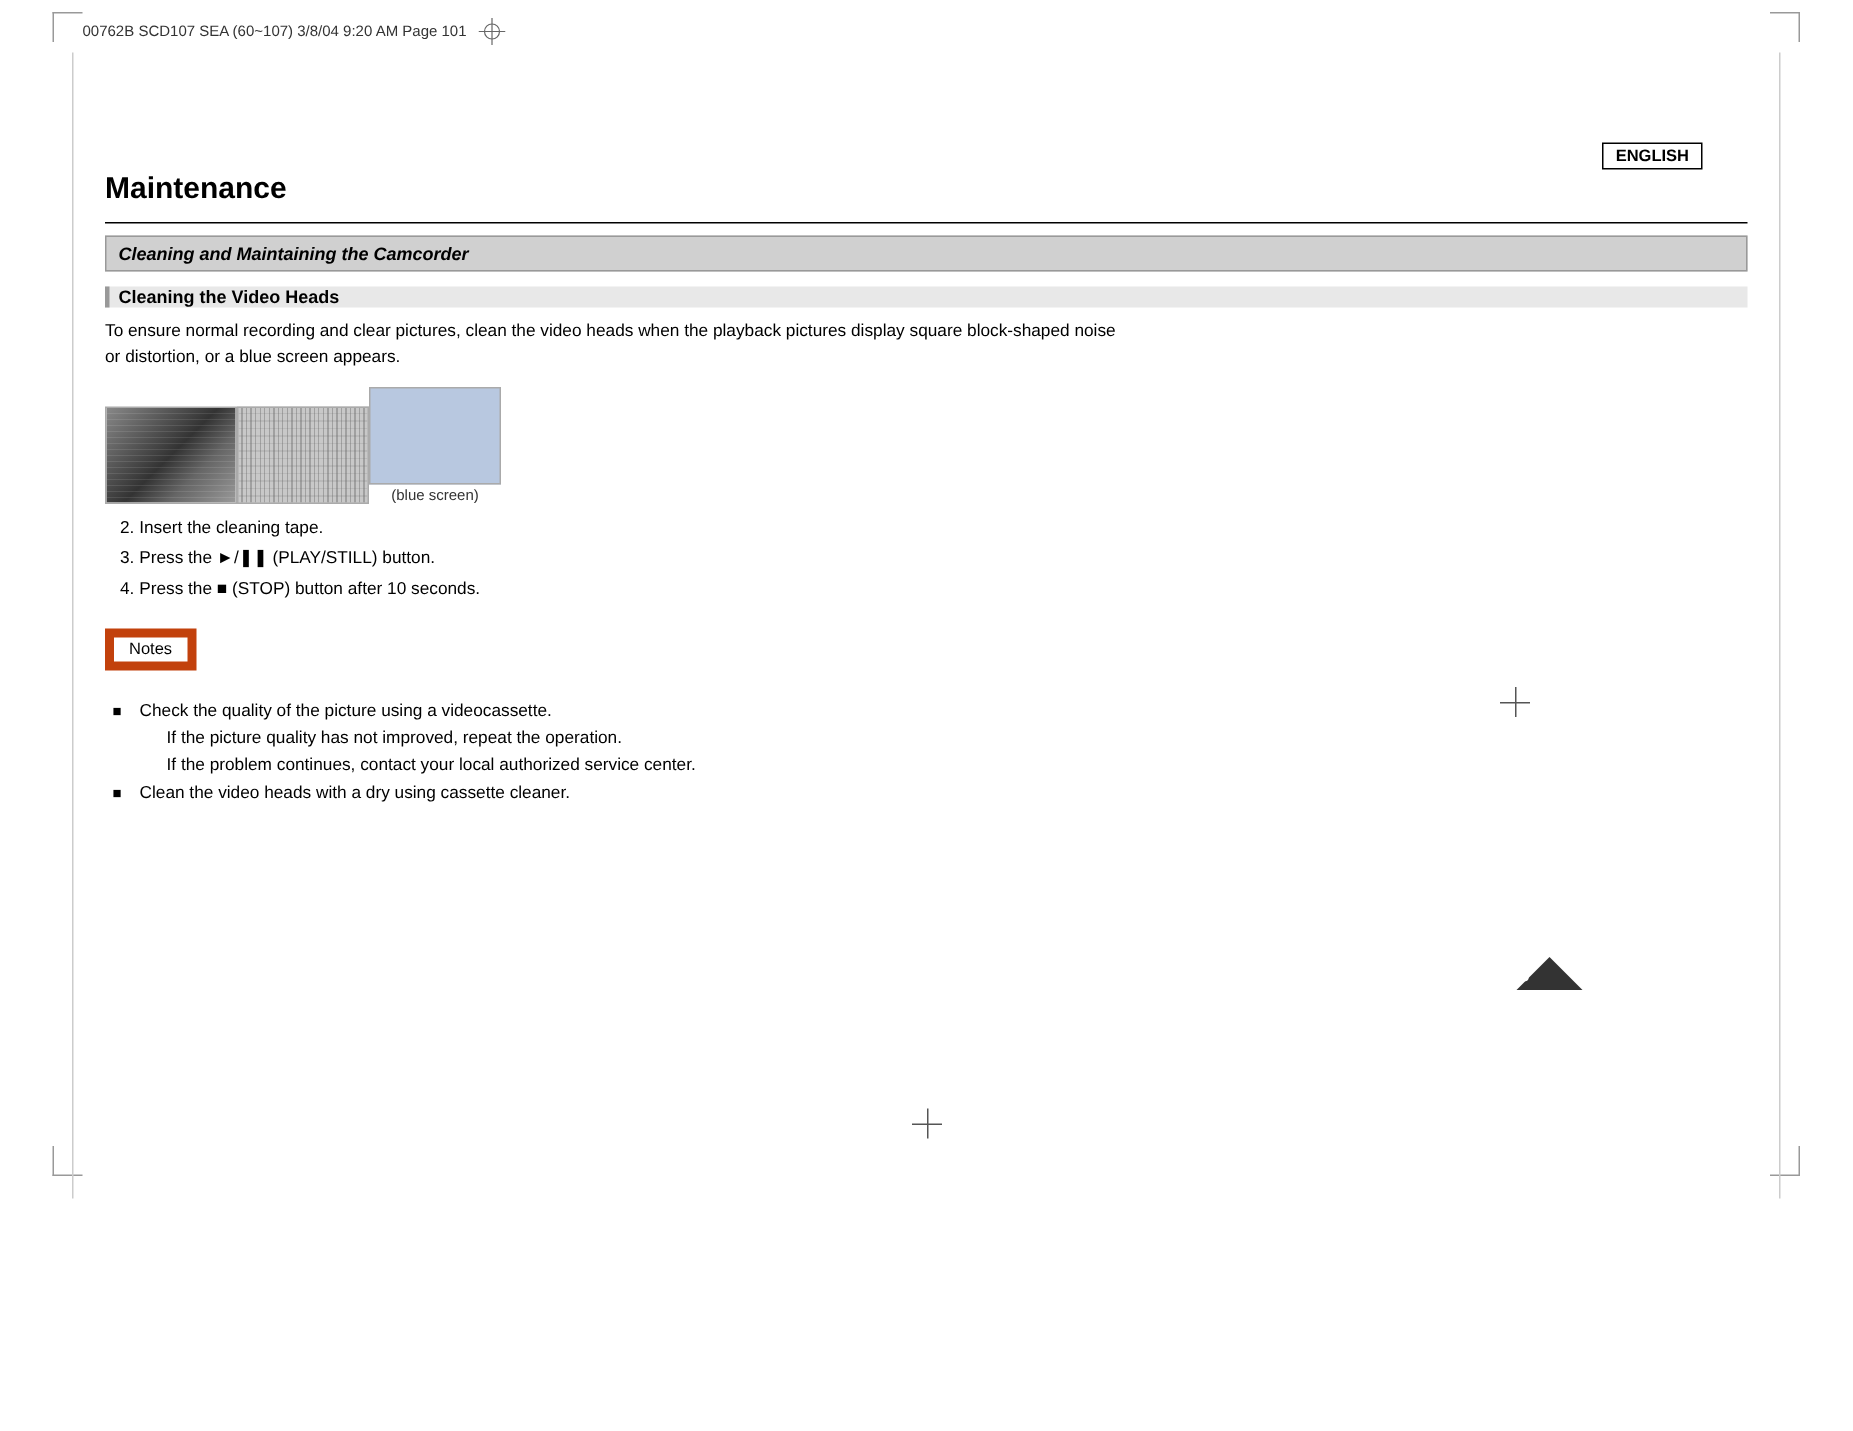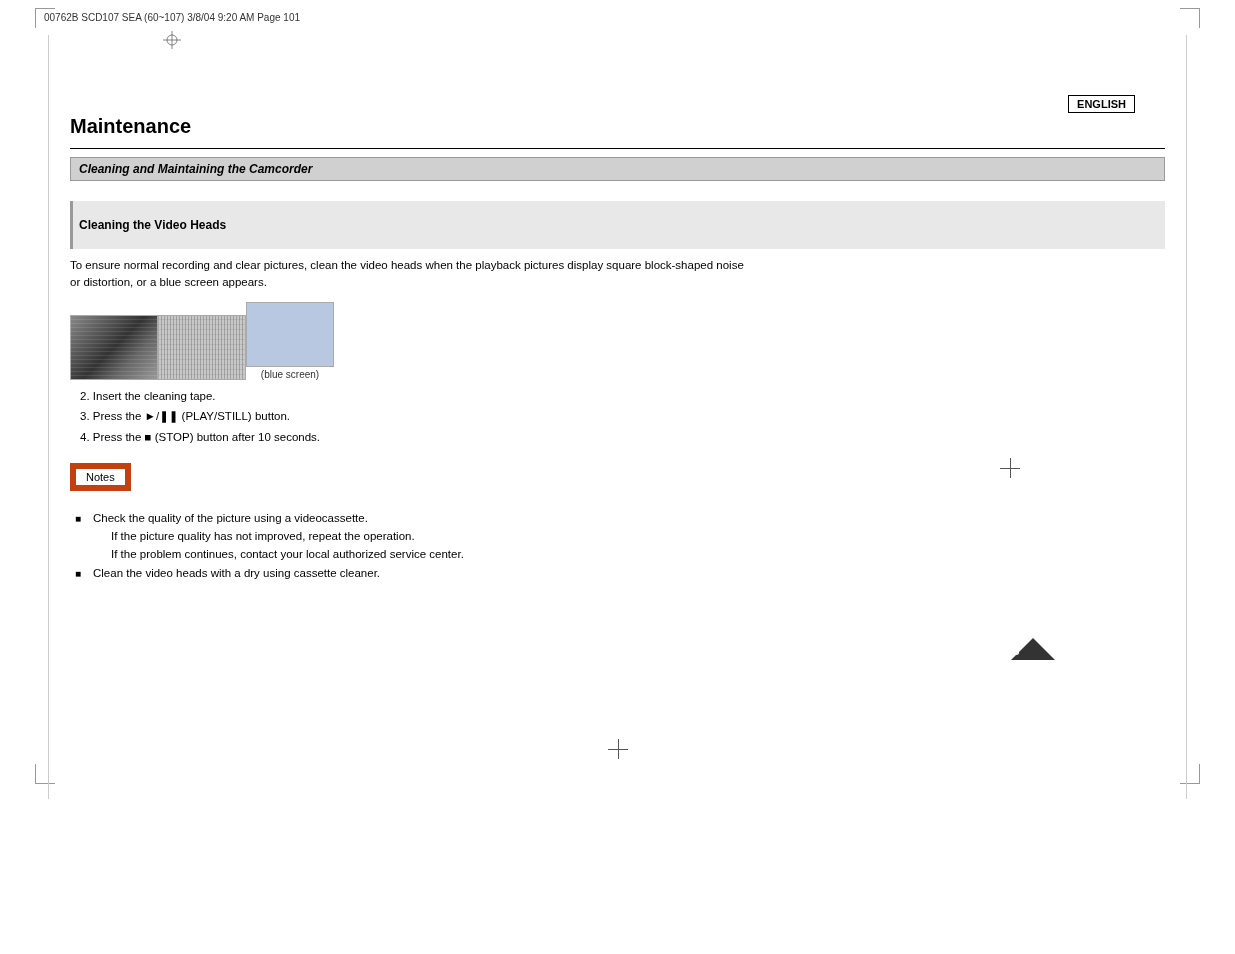--- a/index.html
+++ b/index.html
@@ -12,27 +12,26 @@
       width: 1235px;
       height: 954px;
       position: relative;
       overflow: hidden;
     }
 
     
     .doc-header {
       position: absolute;
       top: 12px;
-      left: 44px;
+      left: 55px;
       font-size: 10px;
       color: #555;
       display: flex;
       align-items: center;
       gap: 8px;
-      flex-direction: column;
     }
 
     .doc-header-text {
       font-size: 10px;
       color: #333;
     }
 
     
     .corner-mark {
       position: absolute;
@@ -175,29 +174,29 @@
     }
 
     
     .section-header {
       background: #d0d0d0;
       border: 1px solid #999;
       padding: 4px 8px;
       font-size: 12px;
       font-weight: bold;
       font-style: italic;
-      margin-bottom: 20px;
+      margin-bottom: 10px;
       color: #000;
     }
 
     
     .subsection-header {
       background: #e8e8e8;
       border-left: 3px solid #999;
-      padding: 17px 6px;
+      padding: 0 6px;
       font-size: 12px;
       font-weight: bold;
       margin-bottom: 8px;
       color: #000;
     }
 
     
     .body-text {
       font-size: 11.5px;
       line-height: 1.5;

